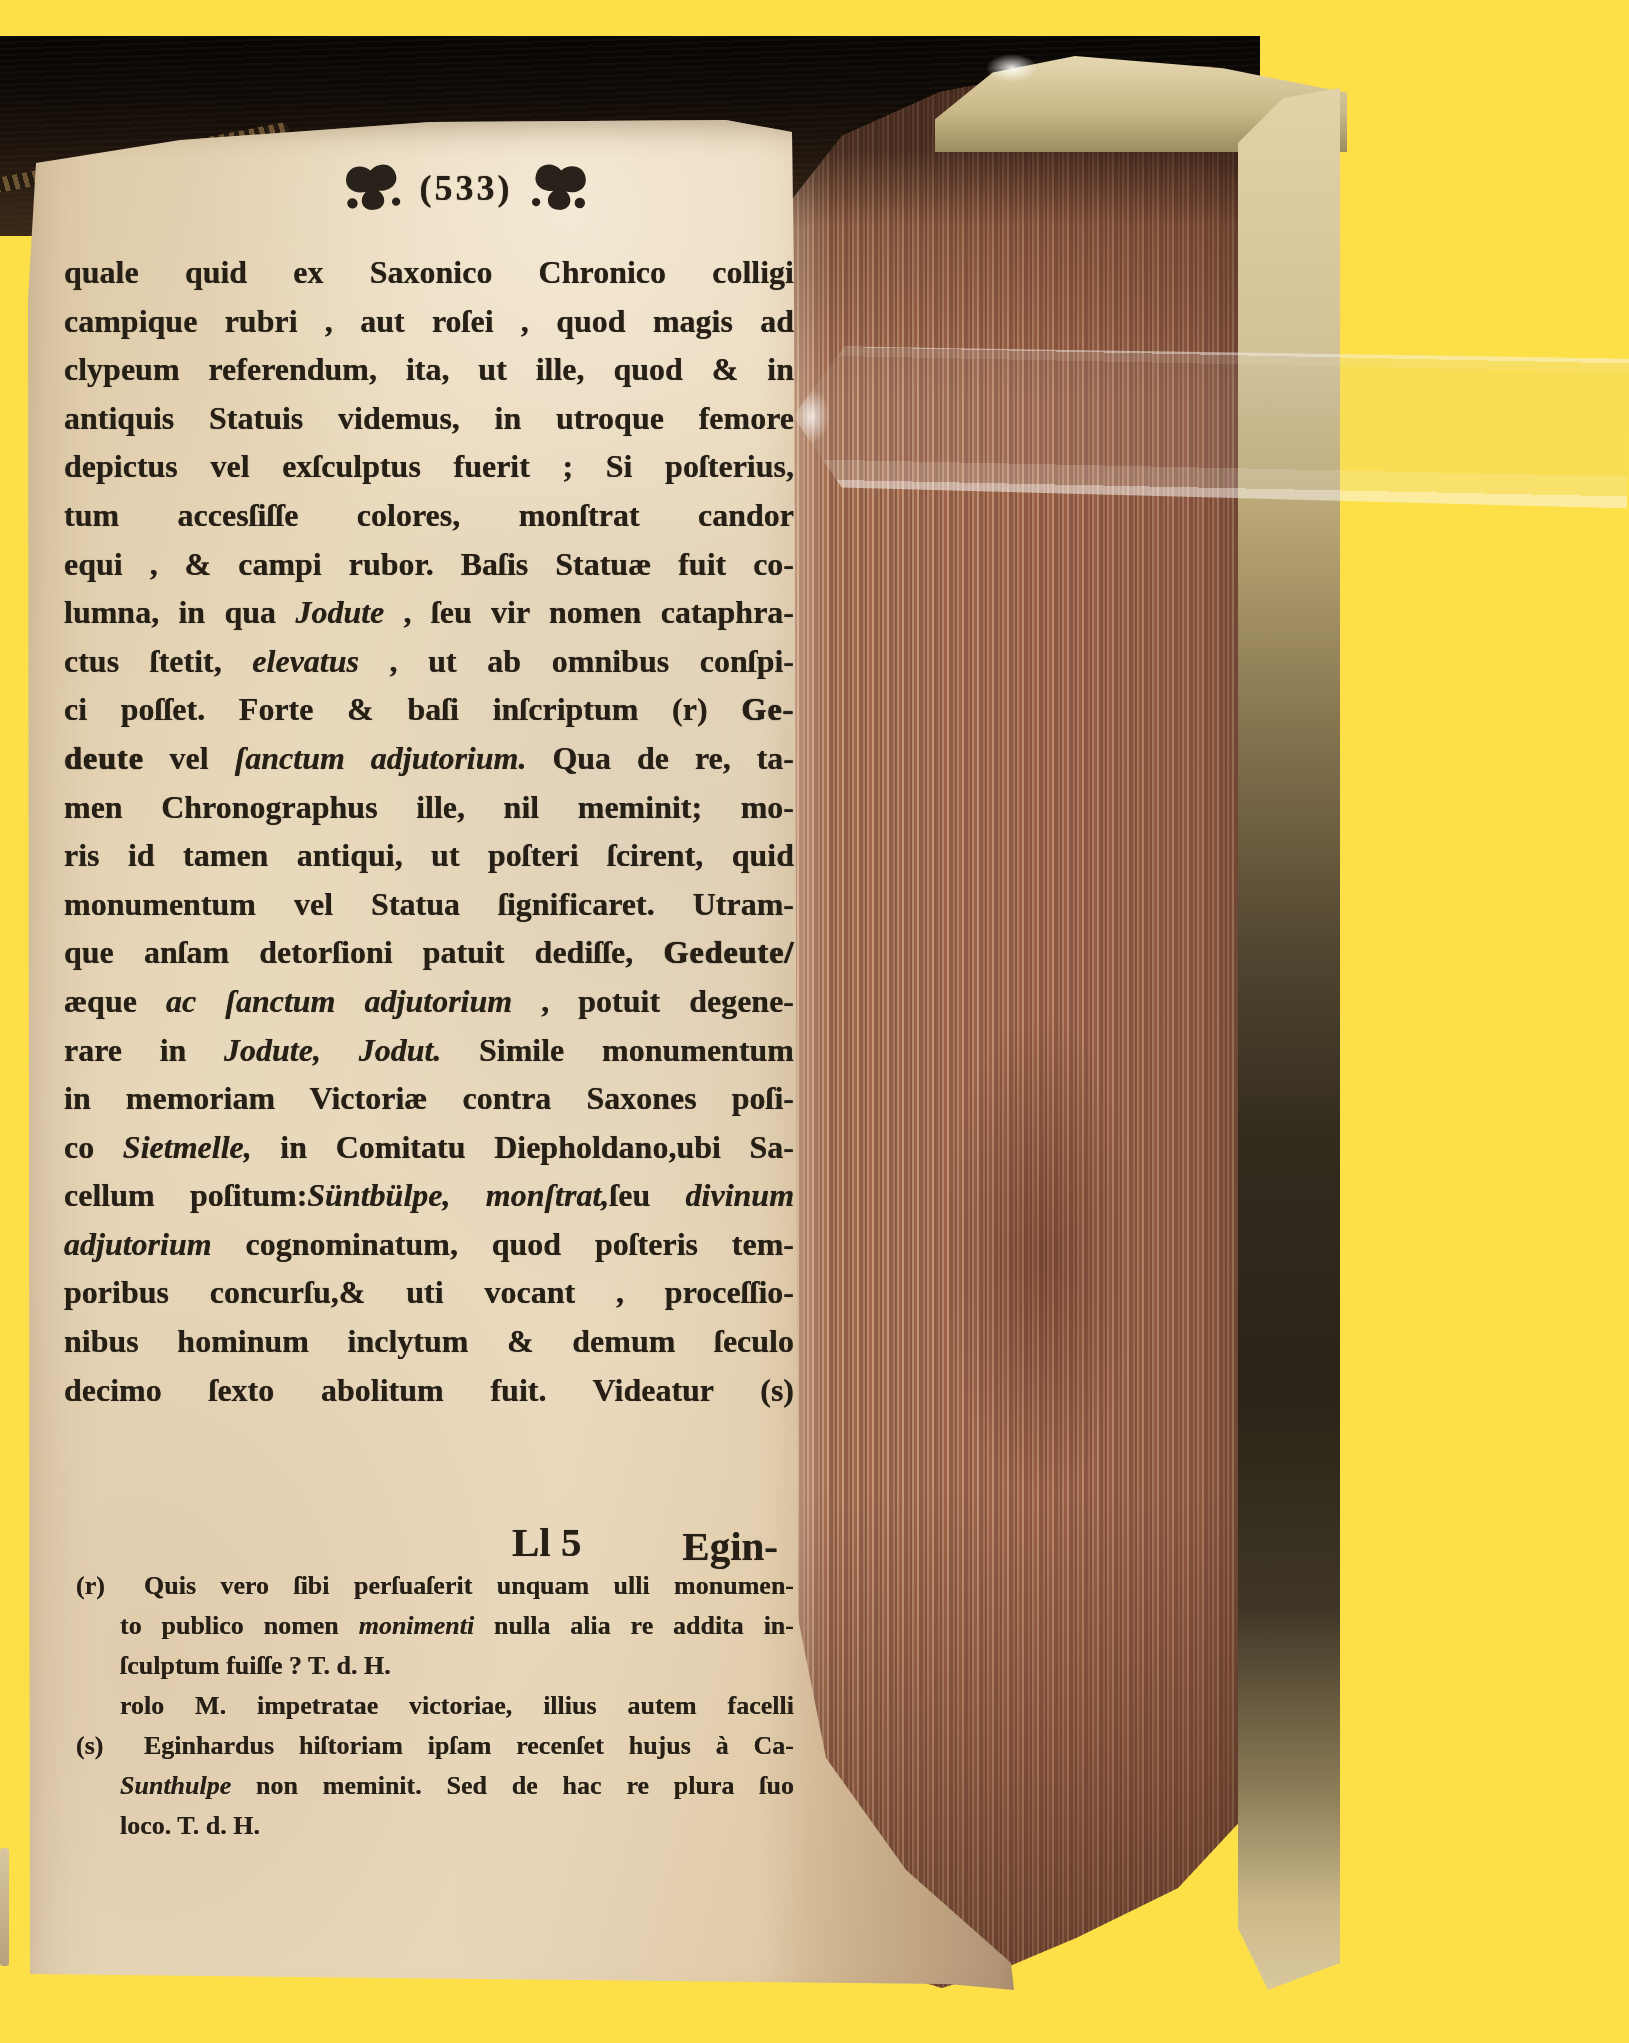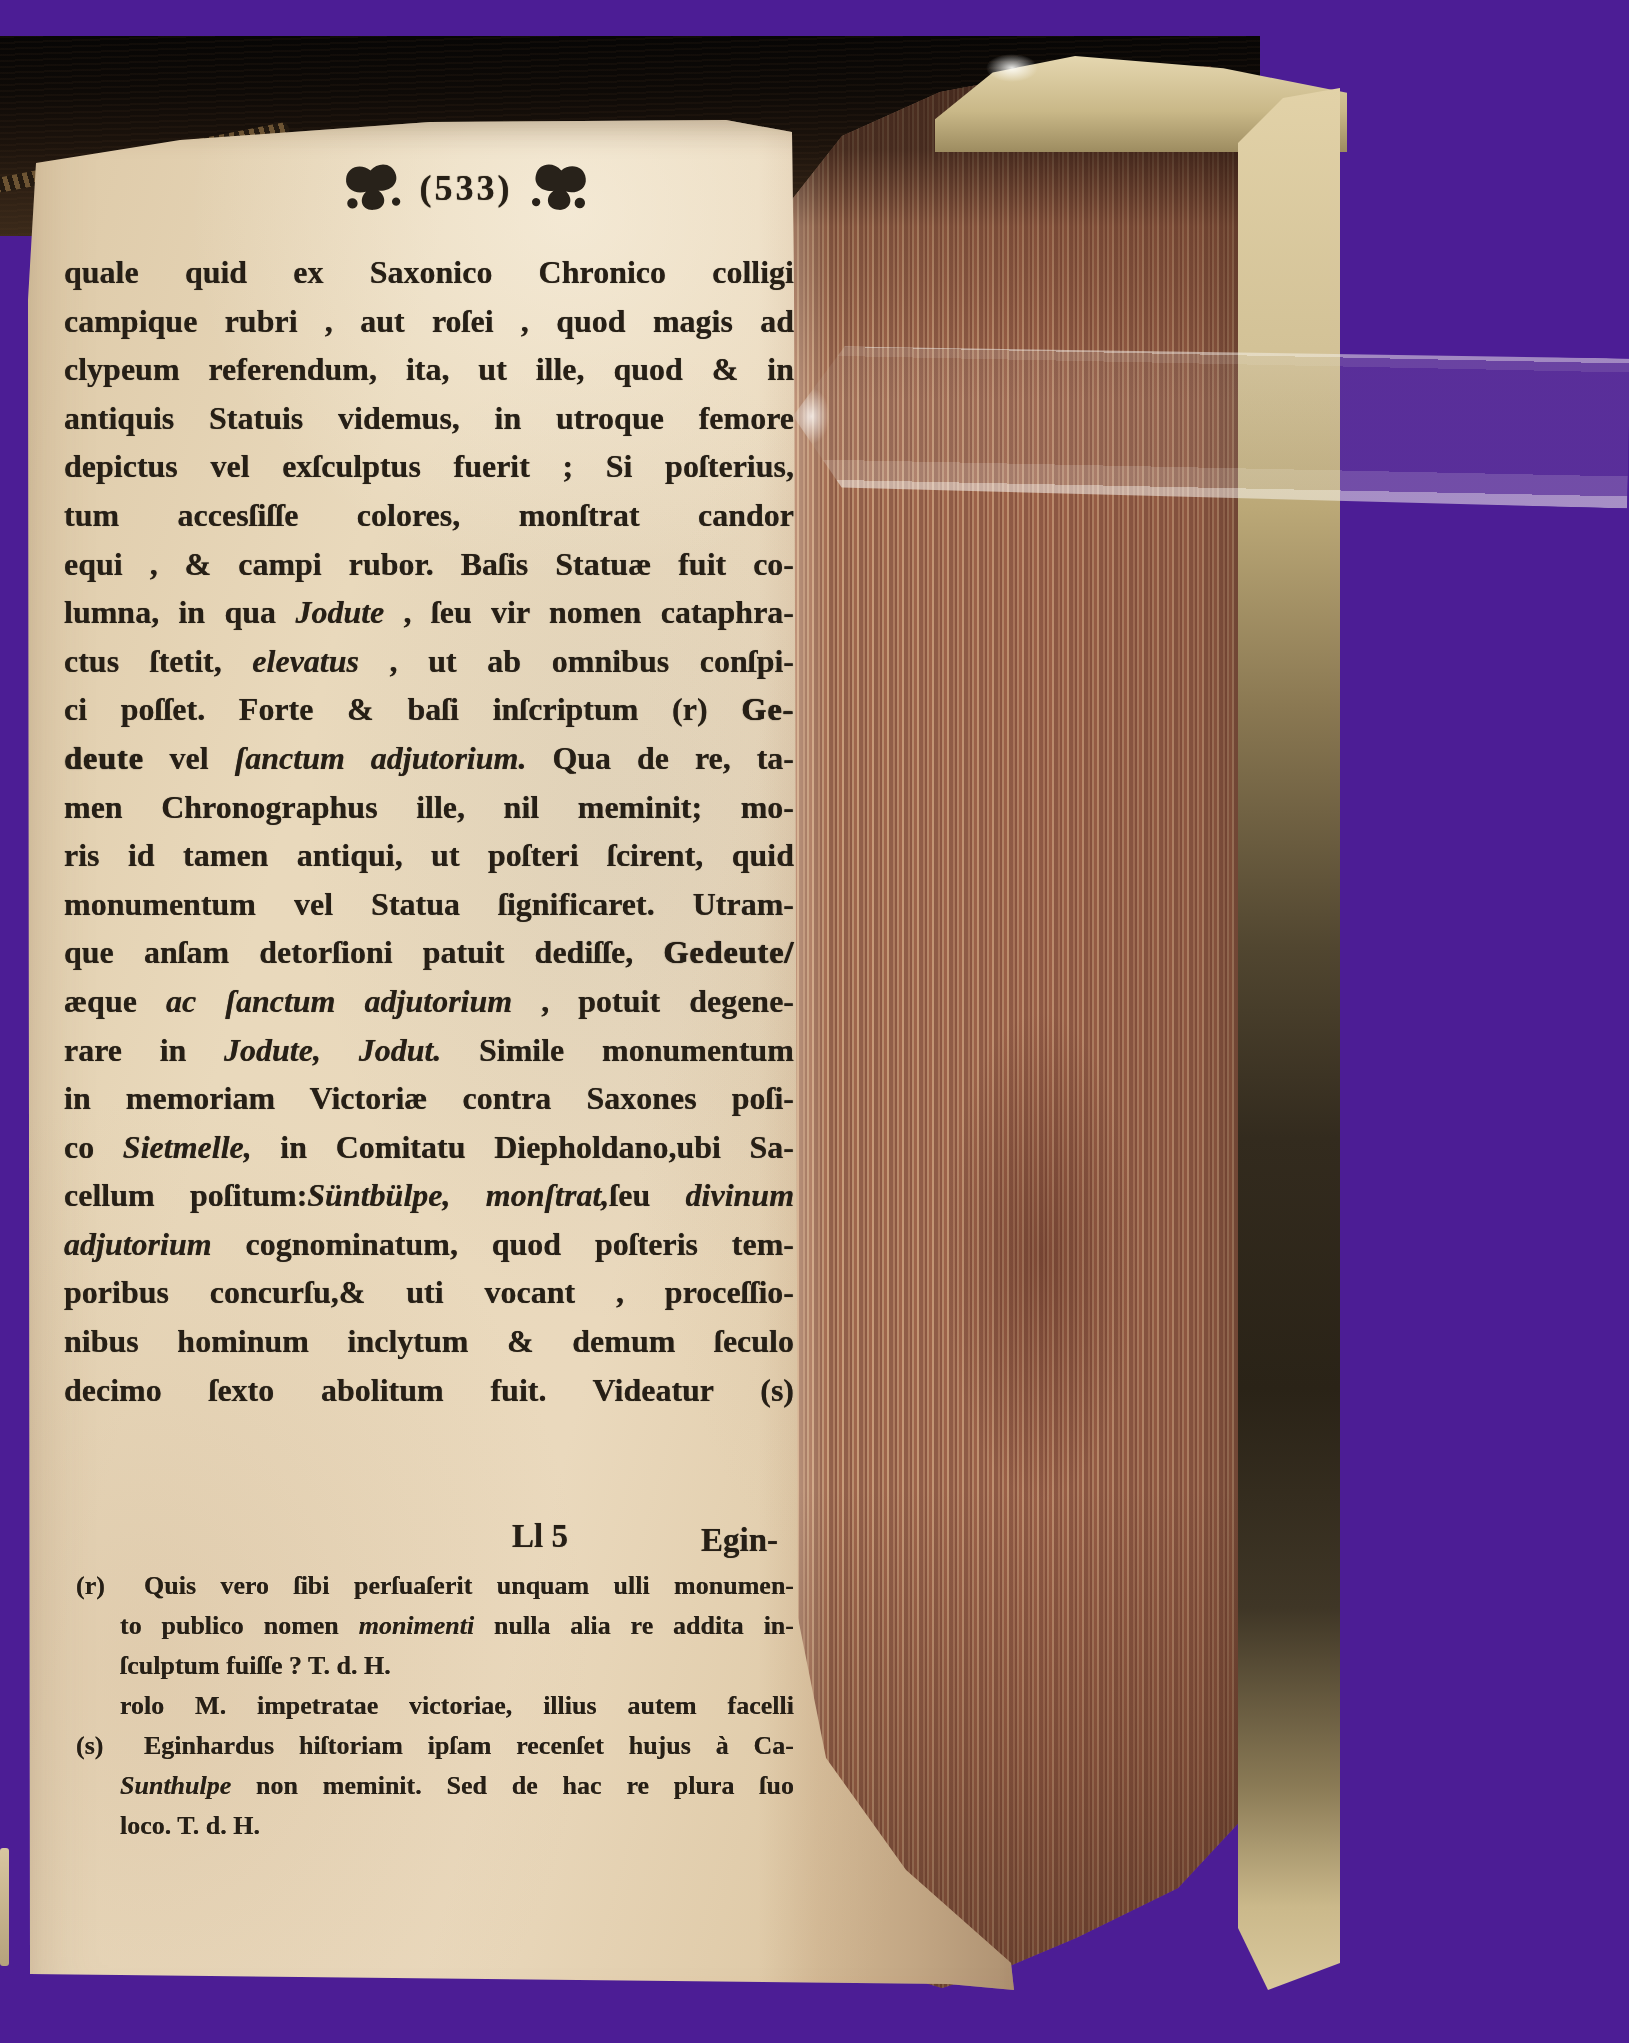--- a/index.html
+++ b/index.html
@@ -1,17 +1,17 @@
 <!DOCTYPE html>
 <html><head>
 <meta charset="utf-8">
 <style>
   html,body{margin:0;padding:0;background:#0b0a08;}
   #stage{position:relative;width:1629px;height:2043px;overflow:hidden;
-         background:#4c1d95;font-family:"Liberation Serif","DejaVu Serif",serif;}
+         background:#fde047;font-family:"Liberation Serif","DejaVu Serif",serif;}
 
   
   #top-edge{position:absolute;left:0;top:36px;width:1260px;height:200px;
     background:
       repeating-linear-gradient(178deg, rgba(95,64,38,.10) 0 2px, rgba(0,0,0,0) 2px 6px),
       linear-gradient(180deg,#070605 0,#0e0a07 28%,#1c130c 55%,#2e2014 78%,#3b2a1a 100%);}
   #headband{position:absolute;left:-8px;top:150px;width:300px;height:15px;border-radius:8px;
     transform:rotate(-11deg);
     background:repeating-linear-gradient(85deg,#6d5433 0 5px,#241a10 5px 10px);}
 
@@ -73,21 +73,21 @@
   
   #body-text{position:absolute;left:0;top:130px;width:730px;}
   .tline{height:48.6px;line-height:48.6px;font-size:32px;font-weight:700;
     text-align:justify;text-align-last:justify;white-space:nowrap;
     text-shadow:0 0 .7px rgba(38,31,22,.75);}
   .it{font-style:italic;}
   .fk{font-weight:700;letter-spacing:1px;
     text-shadow:0 0 1.2px currentColor,.8px 0 .5px currentColor;}
 
   
-  #sig-row{position:absolute;left:0;top:1400px;width:730px;height:50px;font-size:33px;font-weight:700;}
+  #sig-row{position:absolute;left:0;top:1400px;width:730px;height:50px;font-size:41px;font-weight:700;}
   #signature{position:absolute;left:448px;top:0;text-shadow:0 0 .7px rgba(38,31,22,.75);}
   #catchword{position:absolute;right:16px;top:4px;text-shadow:0 0 .7px rgba(38,31,22,.75);}
 
   
   #footnotes{position:absolute;left:0;top:1448px;width:730px;}
   .fline{height:40px;line-height:40px;font-size:26px;font-weight:700;
     text-align:justify;text-align-last:justify;white-space:nowrap;
     text-shadow:0 0 .6px rgba(38,31,22,.7);}
   .fline.cont{padding-left:56px;}
   .fline.al{text-align-last:left;}

